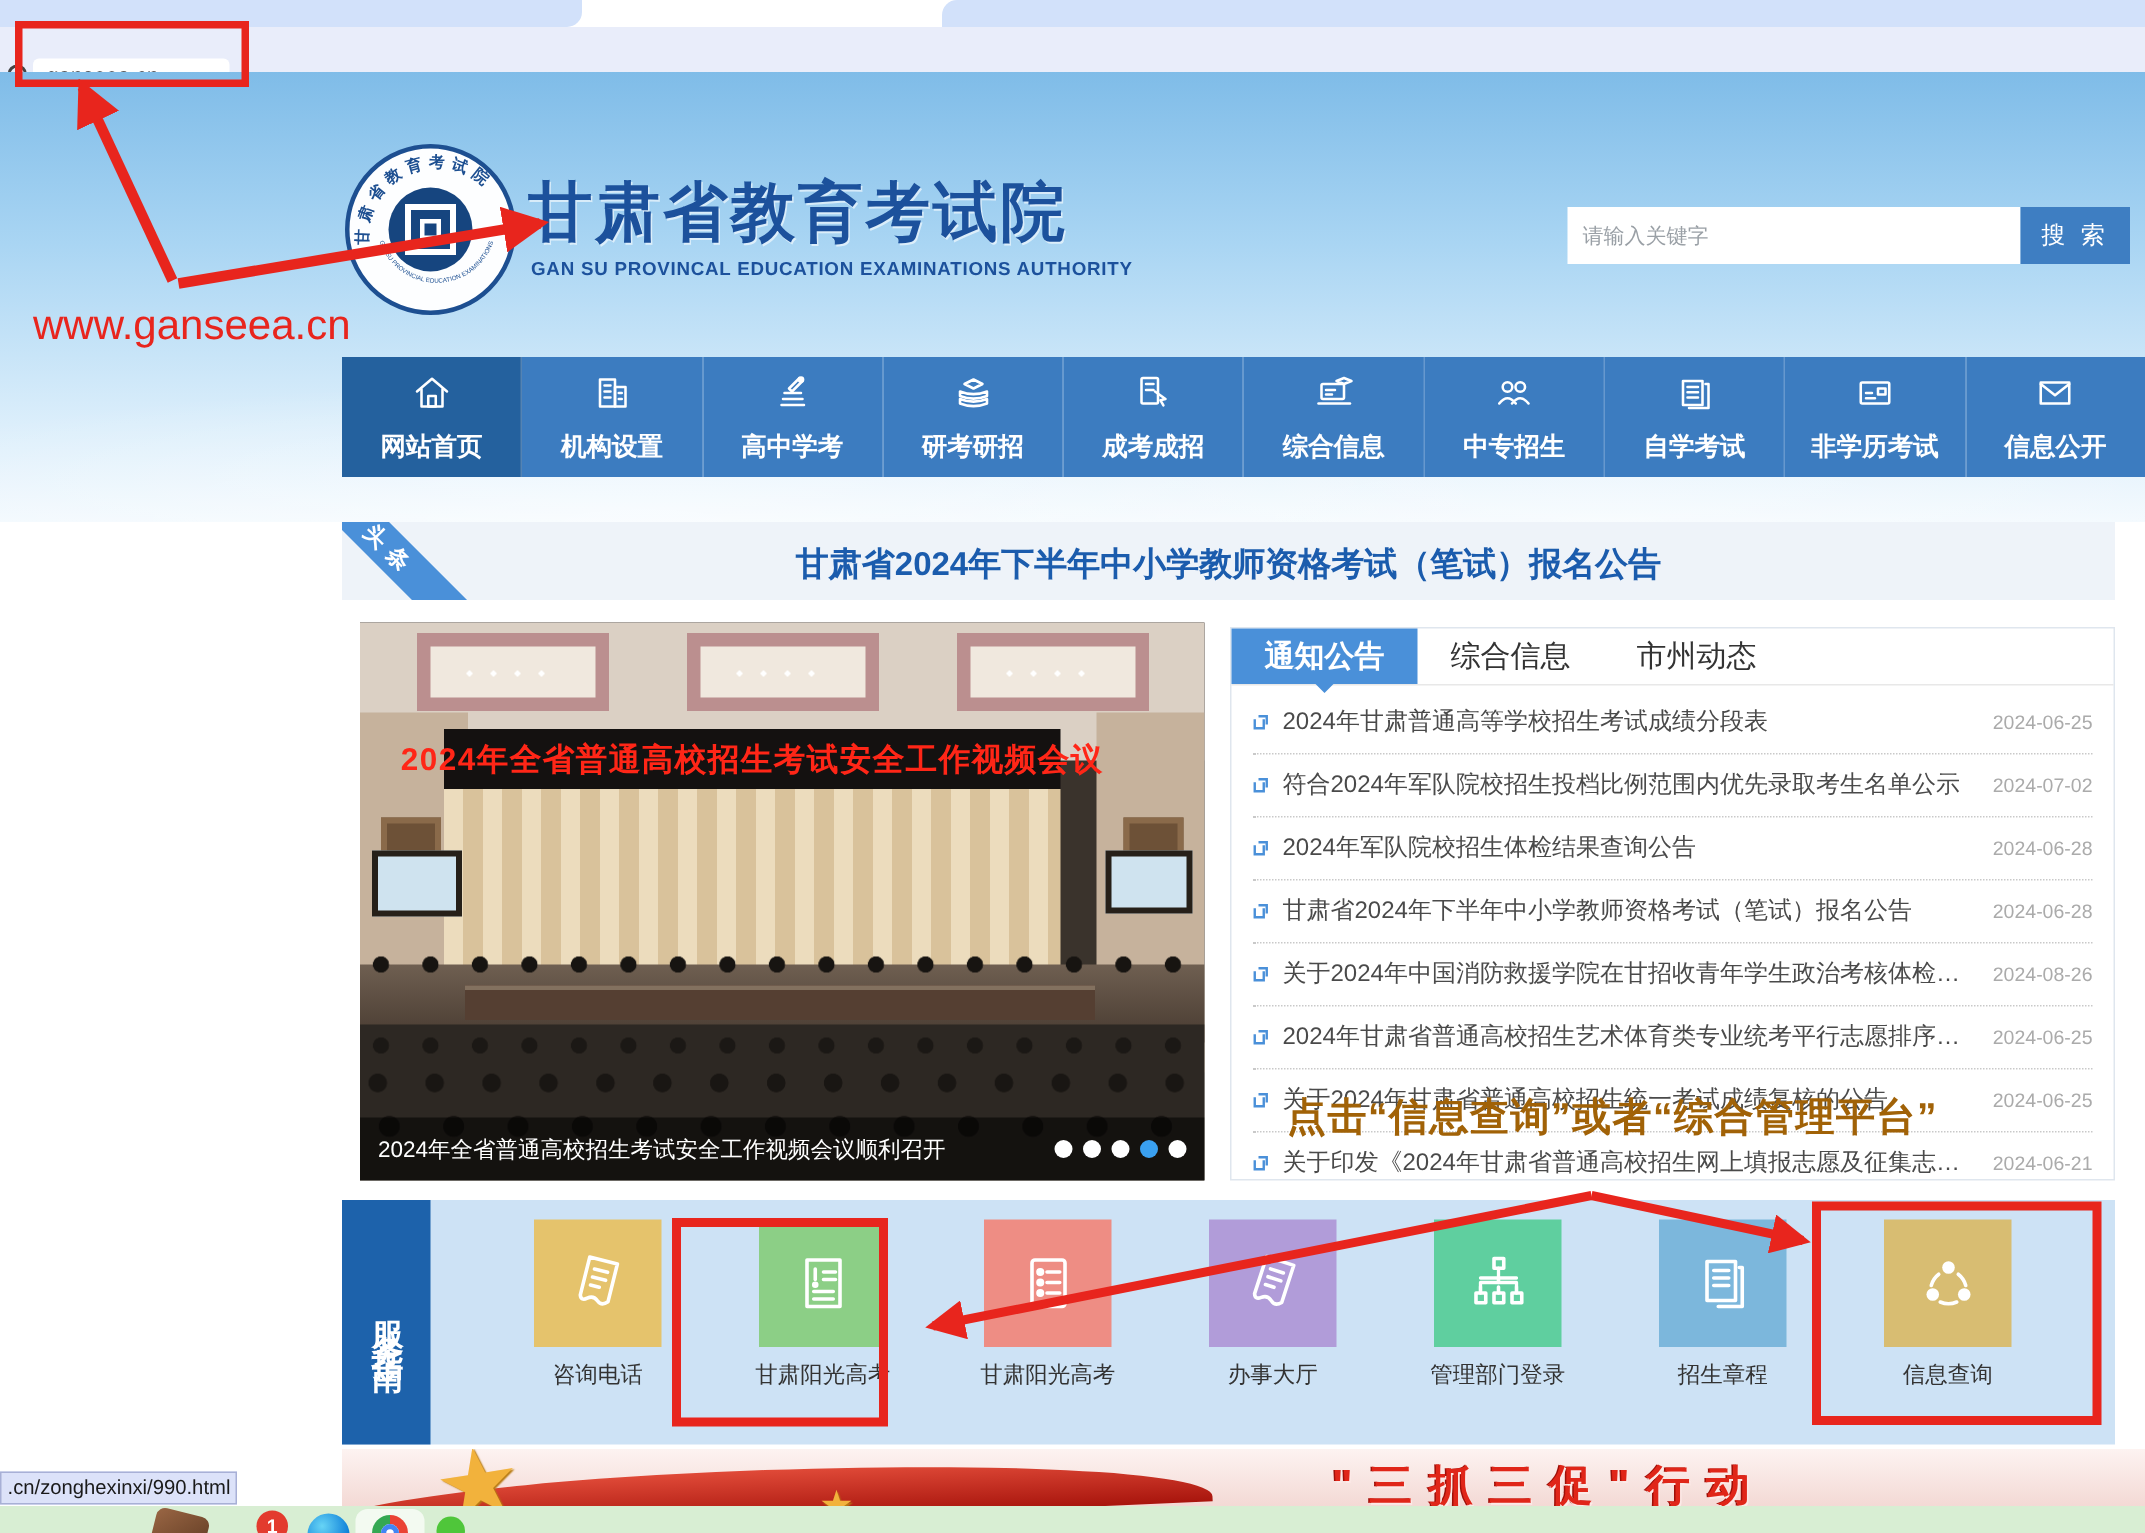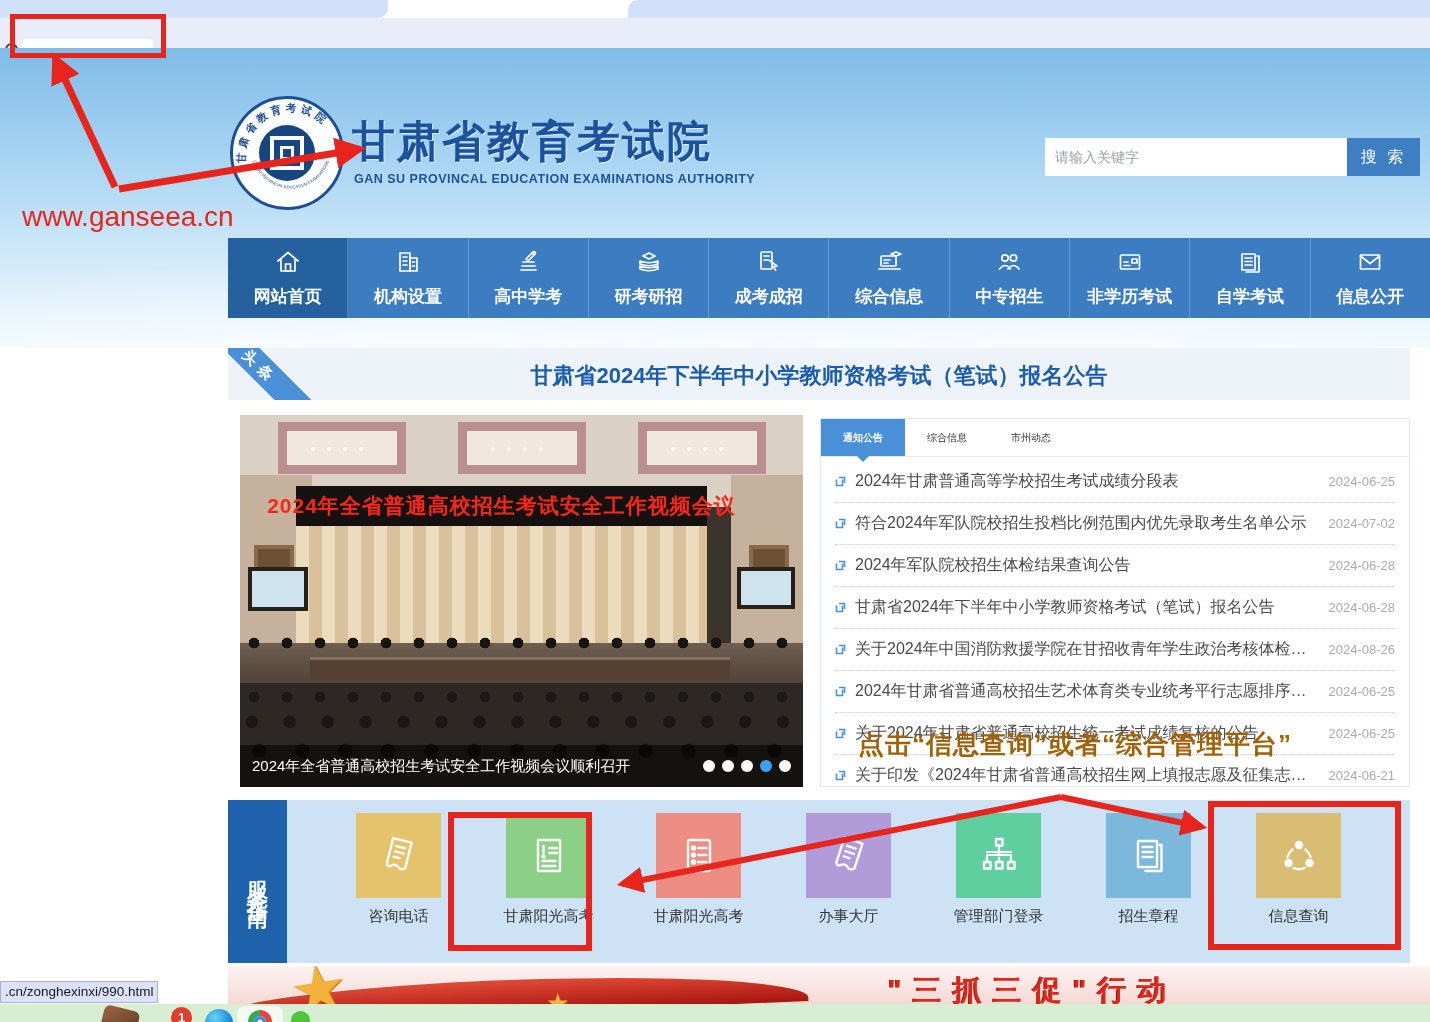--- a/index.html
+++ b/index.html
@@ -77,21 +77,21 @@
   .c-screen{position:absolute;background:#cfe3ef;border:4px solid #262019;box-sizing:border-box}
   .c-caption{position:absolute;left:0;bottom:0;width:563px;height:42px;background:rgba(0,0,0,.55);
        display:flex;align-items:center;color:#fff;font-size:15px;padding:0 12px;box-sizing:border-box}
   .c-dots{margin-left:auto;display:flex;gap:7px}
   .c-dot{width:12px;height:12px;border-radius:50%;background:#fff;cursor:pointer}
   .c-dot.active{background:#3aa0f0}
 
   
   .news{left:820px;top:418px;width:590px;height:369px;background:#fff;border:1px solid #dfe6ee;box-sizing:border-box;z-index:2}
   .news-tabs{position:relative;height:37px;border-bottom:1px solid #e8e8e8;display:flex;align-items:stretch}
-  .news-tab{position:relative;font-size:10px;color:#333;display:flex;align-items:center;padding:0 22px;cursor:pointer}
+  .news-tab{position:relative;font-size:20px;color:#333;display:flex;align-items:center;padding:0 22px;cursor:pointer}
   .news-tab.active{background:#4a90d9;color:#fff;font-weight:bold}
   .news-tab.active::after{content:"";position:absolute;left:50%;bottom:-6px;margin-left:-6px;
        border:6px solid transparent;border-top-color:#4a90d9;border-bottom:none}
   .news-list{padding:4px 14px 0 14px}
   .news-row{display:flex;align-items:center;height:41px;border-bottom:1px dotted #c9c9c9;gap:9px}
   .news-row:last-child{border-bottom:none}
   .news-row svg{flex:none}
   .news-title{flex:1;font-size:16px;color:#4a4a4a;white-space:nowrap;overflow:hidden;text-overflow:ellipsis;cursor:pointer}
   .news-date{font-size:13px;color:#ababab;flex:none}
 
@@ -229,33 +229,33 @@
   <div class="nav-item">
     <span><svg width="28" height="28">
           <circle cx="10" cy="10" r="3.2"></circle>
           <circle cx="18.5" cy="10" r="3.2"></circle>
           <path d="M4.5 21 q5.5 -7 11 0 M13 21 q5.5 -7 11 0"></path>
         </svg></span>
     <span class="nlabel">中专招生</span>
   </div>
   <div class="nav-item">
     <span><svg width="28" height="28">
+          <rect x="6" y="6" width="13" height="16"></rect>
+          <path d="M9 10 h7 M9 13.5 h7 M9 17 h7"></path>
+          <path d="M21 8 h2 v16 h-13"></path>
+        </svg></span>
+    <span class="nlabel">自学考试</span>
+  </div>
+  <div class="nav-item">
+    <span><svg width="28" height="28">
           <rect x="4.5" y="7" width="19" height="14" rx="1"></rect>
           <path d="M8 17.5 h6 M8 14 h4"></path>
           <rect x="16" y="11" width="5" height="4"></rect>
         </svg></span>
     <span class="nlabel">非学历考试</span>
-  </div>
-  <div class="nav-item">
-    <span><svg width="28" height="28">
-          <rect x="6" y="6" width="13" height="16"></rect>
-          <path d="M9 10 h7 M9 13.5 h7 M9 17 h7"></path>
-          <path d="M21 8 h2 v16 h-13"></path>
-        </svg></span>
-    <span class="nlabel">自学考试</span>
   </div>
   <div class="nav-item">
     <span><svg width="28" height="28">
           <rect x="4.5" y="7" width="19" height="14"></rect>
           <path d="M4.5 8 l9.5 7.5 9.5 -7.5"></path>
         </svg></span>
     <span class="nlabel">信息公开</span>
   </div>
 </div>
 

